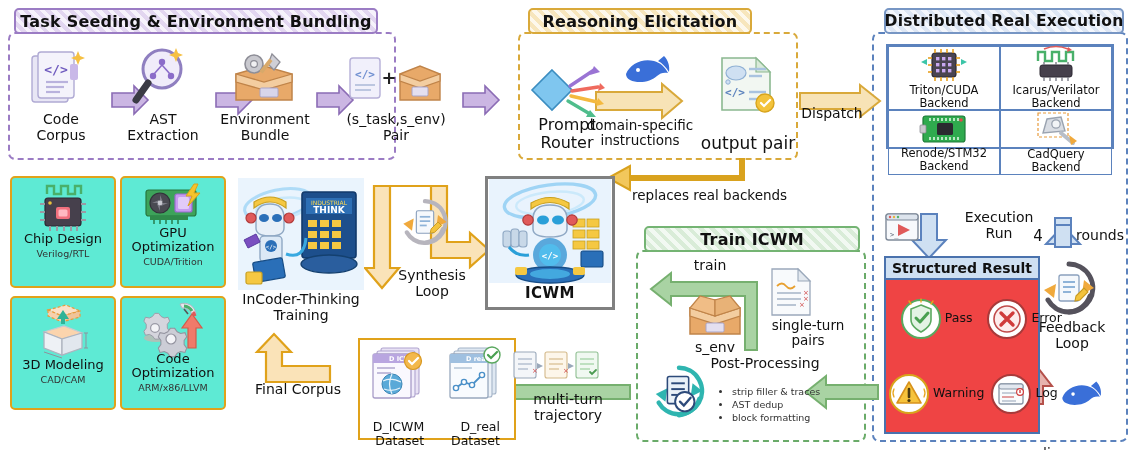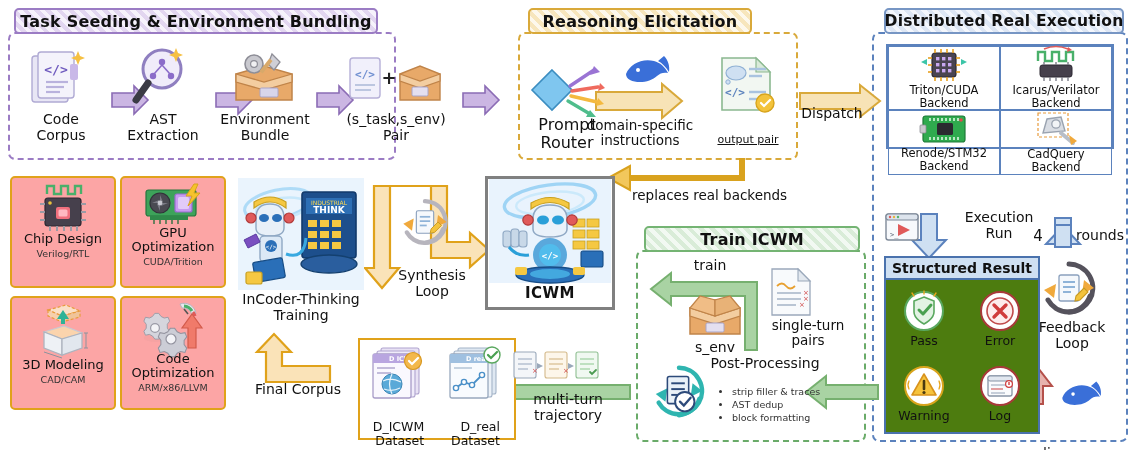--- a/index.html
+++ b/index.html
@@ -52,21 +52,21 @@
   }
 
   
   .ico { position: absolute; z-index: 13; }
 
   
   .dcard {
     position: absolute;
     border: 2.5px solid #e0a21a;
     border-radius: 5px;
-    background: #fca5a5;
+    background: #5eead4;
     display: flex; flex-direction: column;
     align-items: center; justify-content: flex-start;
     padding-top: 4px;
     z-index: 11;
   }
   .dcard .t { font-size: 13px; color: #111; text-align: center; line-height: 1.08; }
   .dcard .s { font-size: 9.5px; color: #333; text-align: center; margin-top: 2px; }
 
   
   .bgrid {
@@ -81,32 +81,32 @@
   .bcell {
     border: 1px solid #5b82bd;
     display: flex; flex-direction: column;
     align-items: center; justify-content: center;
     font-size: 11.5px; color: #111; text-align: center; line-height: 1.1;
     gap: 1px;
   }
 
   
   .srpanel {
-    position: absolute; border: 2px solid #4a72ad; background: #4d7c0f; z-index: 11;
+    position: absolute; border: 2px solid #4a72ad; background: #ef4444; z-index: 11;
   }
   .srhead {
     background: #cfe0f2; border-bottom: 2px solid #4a72ad;
     font-weight: bold; font-size: 14px; color: #111;
     text-align: center; padding: 2px 0;
   }
   .srgrid {
     display: grid; grid-template-columns: 1fr 1fr; grid-template-rows: 1fr 1fr;
     height: calc(100% - 24px);
   }
-  .srcell { display:flex; flex-direction:column; align-items:center; justify-content:center; gap:1px; }
+  .srcell { display:flex; flex-direction:row; align-items:center; justify-content:center; gap:1px; }
   .srcell .c { font-size: 12.5px; color: #111; }
 
   
   .dsbox {
     position: absolute; border: 2.5px solid #e0a21a; background: #fff; z-index: 11;
     display: flex; align-items: flex-start; justify-content: space-around; padding-top: 4px;
   }
   .dsitem { display:flex; flex-direction:column; align-items:center; }
   .dsitem .t { font-size: 12.5px; color:#111; text-align:right; line-height:1.1; margin-top:20px; }
 
@@ -296,21 +296,21 @@
       <circle cx="12" cy="28" r="2.2" fill="#cfe0f2" stroke="#8fb0d4" stroke-width="1"></circle>
       <line x1="33" y1="15" x2="50" y2="15" stroke="#a9c3e0" stroke-width="2.4"></line>
       <line x1="33" y1="22" x2="46" y2="22" stroke="#a9c3e0" stroke-width="2.4"></line>
       <text x="19" y="42" font-size="11" fill="#5b82bd" font-family="DejaVu Sans Mono, monospace" text-anchor="middle" font-weight="bold">&lt;/&gt;</text>
       <line x1="33" y1="38" x2="50" y2="38" stroke="#a9c3e0" stroke-width="2.4"></line>
       <line x1="33" y1="45" x2="44" y2="45" stroke="#a9c3e0" stroke-width="2.4"></line>
       <circle cx="49" cy="49" r="9" fill="#f3c33c" stroke="#d8a41c" stroke-width="1.4"></circle>
       <path d="M45,49 l3,3 l6,-6" stroke="#fff" stroke-width="2.2" fill="none" stroke-linecap="round"></path>
     </svg>
   </div>
-  <div class="lbl" style="left:700px; top:134px; width:96px; font-size:11px;text-decoration:underline;">output pair</div>
+  <div class="lbl" style="left:700px; top:134px; width:96px; font-size:17px;">output pair</div>
 
   <div class="lbl" style="left:800px; top:106px; width:64px; font-size:14px;">Dispatch</div>
 
   <div class="lbl" style="left:632px; top:188px; width:180px; font-size:13.5px; text-align:left;">replaces real backends</div>
 
   <div class="banner blue" style="left:884px; top:8px; width:240px; height:26px; font-size:15.5px;">Distributed Real Execution</div>
   <div class="region blue" style="left:872px; top:32px; width:256px; height:410px;"></div>
 
   <div class="bgrid" style="left:886px; top:44px; width:228px; height:105px;">
     <div class="bcell">

